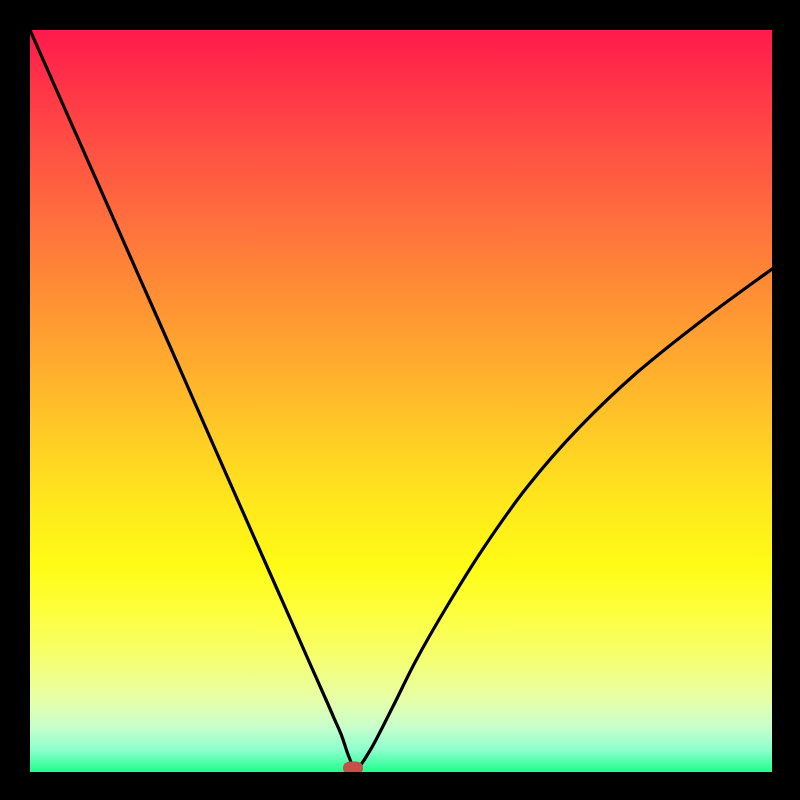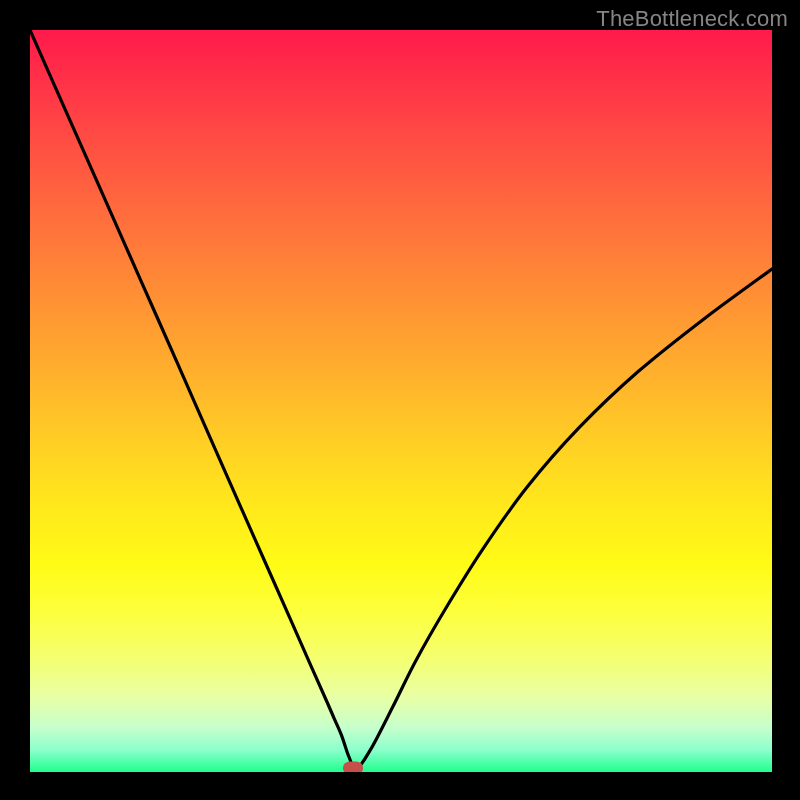--- a/index.html
+++ b/index.html
@@ -77,14 +77,13 @@
   <div class="plot">
     <div class="gradient"></div>
 
     <svg class="curve" viewBox="0 0 742 742" preserveAspectRatio="none">
       <path id="curve-path" d="M 0.00 0.00 C 6.18 13.97, 24.73 55.90, 37.10 83.85 C 49.47 111.79, 61.83 139.74, 74.20 167.69 C 86.57 195.64, 98.93 223.59, 111.30 251.54 C 123.67 279.49, 136.03 307.31, 148.40 335.38 C 160.77 363.46, 173.13 391.90, 185.50 419.97 C 197.87 448.04, 210.23 475.87, 222.60 503.82 C 234.97 531.77, 249.81 565.28, 259.70 587.66 C 269.59 610.05, 275.78 624.15, 281.96 638.12 C 288.14 652.09, 293.09 663.10, 296.80 671.51 C 300.51 679.92, 301.75 682.89, 304.22 688.58 C 306.69 694.26, 309.17 699.21, 311.64 705.64 C 314.11 712.07, 316.59 721.60, 319.06 727.16 C 321.53 732.72, 322.77 740.52, 326.48 739.03 C 330.19 737.55, 335.14 728.89, 341.32 718.26 C 347.50 707.62, 356.16 689.81, 363.58 675.22 C 371.00 660.63, 377.18 646.78, 385.84 630.70 C 394.50 614.62, 404.39 597.31, 415.52 578.76 C 426.65 560.21, 439.02 539.68, 452.62 519.40 C 466.22 499.12, 481.06 477.35, 497.14 457.07 C 513.22 436.79, 530.53 417.00, 549.08 397.71 C 567.63 378.42, 587.42 359.62, 608.44 341.32 C 629.46 323.02, 652.96 304.96, 675.22 287.90 C 697.48 270.83, 730.87 247.09, 742.00 238.92" fill="none" stroke="#000" stroke-width="3.2" stroke-linecap="round" stroke-linejoin="round"></path>
     </svg>
 
     <div id="marker" class="marker" style="left: 322.77px; top: 737.548px; background: rgb(197, 79, 73);"></div>
   </div>
 
-  <div class="attribution">TheBottleneck.com</div>
 </div>
 
 </body></html>

